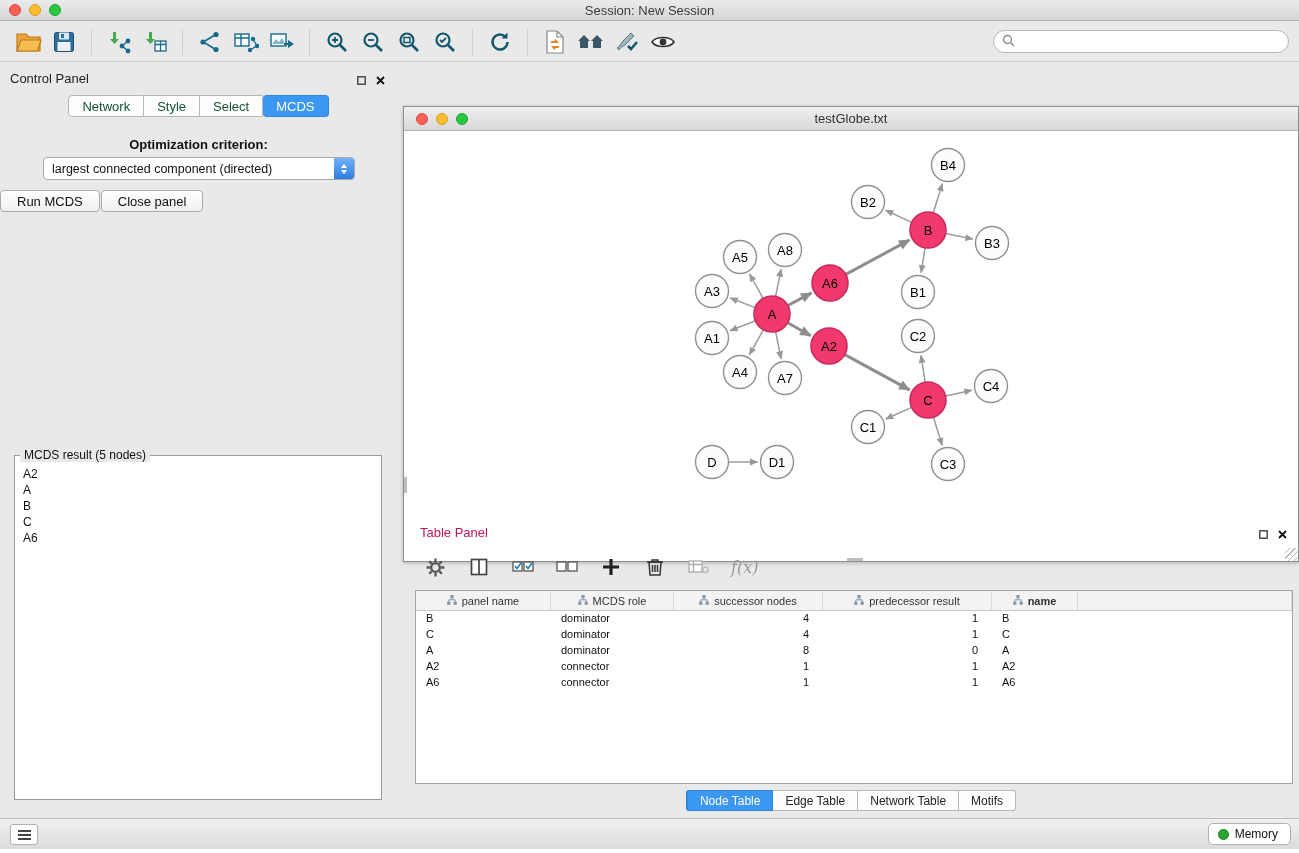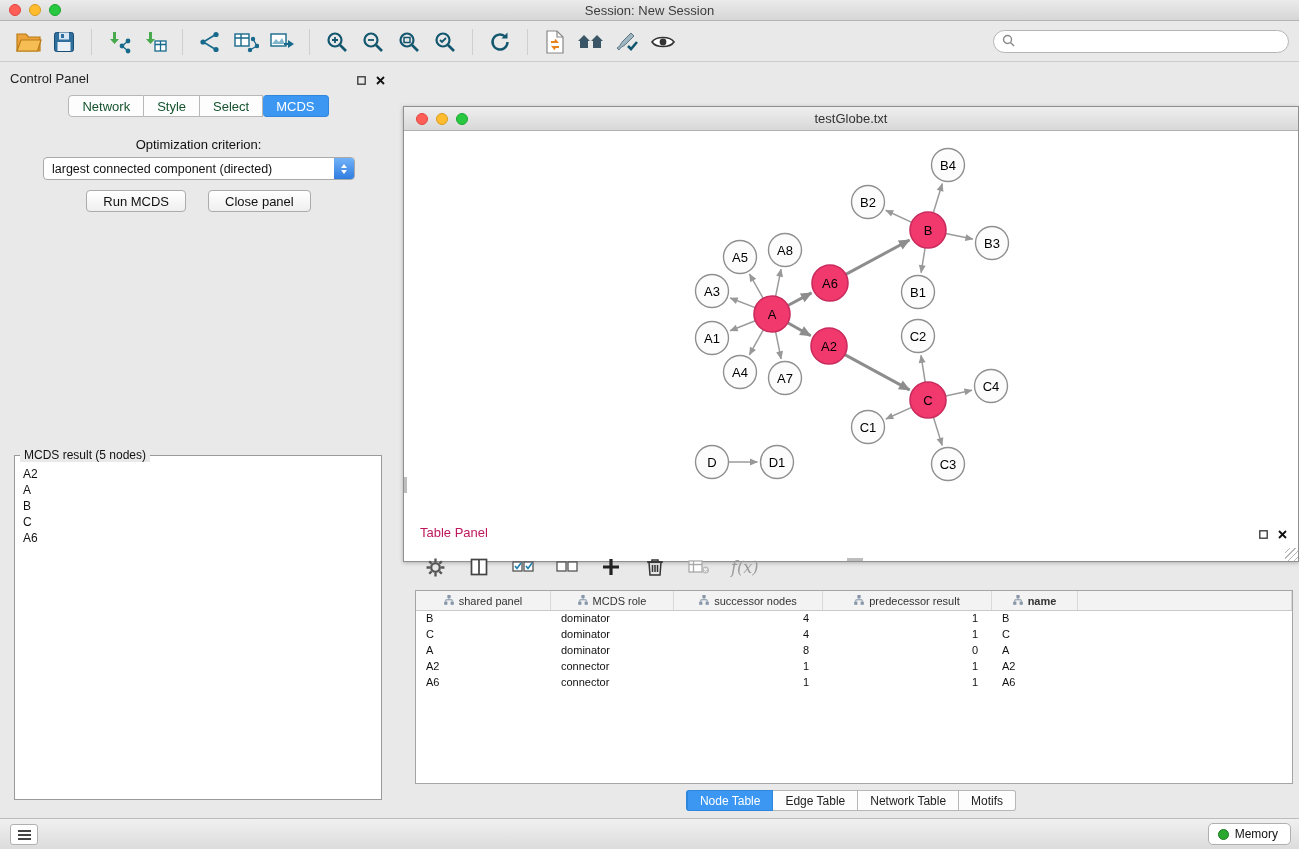--- a/index.html
+++ b/index.html
@@ -24,27 +24,27 @@
 
   
   .control-panel{position:absolute;left:0;top:62px;width:397px;height:758px;}
   .cp-header{position:absolute;left:10px;top:9px;font-size:13px;color:#222;}
   .win-icons{position:absolute;right:12px;top:9px;display:flex;gap:10px;align-items:center;}
   .cp-tabs{position:absolute;left:0;top:33px;width:100%;display:flex;justify-content:center;}
   .cp-tab{height:22px;padding:0 13px;font-size:13px;display:flex;align-items:center;background:#fdfdfd;border:1px solid #b7b7b7;border-left:none;color:#14532d;cursor:default;}
   .cp-tab:first-child{border-left:1px solid #b7b7b7;border-radius:4px 0 0 4px;}
   .cp-tab:last-child{border-radius:0 4px 4px 0;}
   .cp-tab.active{background:#3b97f2;border-color:#2f86dd;color:#fff;border-radius:4px;}
-  .opt-label{position:absolute;top:75px;width:100%;text-align:center;font-size:13px;color:#111;}
+  .opt-label{position:absolute;top:75px;width:100%;text-align:center;font-size:13px;color:#111;font-weight:bold;}
   .dropdown{position:absolute;left:43px;top:95px;width:312px;height:23px;background:#fff;border:1px solid #a9a9a9;border-radius:4px;display:flex;align-items:center;overflow:hidden;}
   .dropdown .val{flex:1;font-size:12.5px;padding-left:8px;color:#111;white-space:nowrap;}
   .stepper{width:20px;height:100%;background:linear-gradient(#71b2f8,#2f7de1);display:flex;flex-direction:column;align-items:center;justify-content:center;gap:2px;}
   .tri-up{width:0;height:0;border-left:3.5px solid transparent;border-right:3.5px solid transparent;border-bottom:4.5px solid #fff;}
   .tri-dn{width:0;height:0;border-left:3.5px solid transparent;border-right:3.5px solid transparent;border-top:4.5px solid #fff;}
-  .btn-row{position:absolute;top:128px;left:0;width:100%;display:flex;justify-content:center;gap:22px;}
+  .btn-row{position:absolute;top:128px;left:0;width:100%;display:flex;gap:1px;}
   .btn{height:22px;padding:0 16px;background:linear-gradient(#ffffff,#efefef);border:1px solid #ababab;border-radius:4px;font-size:13px;color:#111;display:flex;align-items:center;}
   .result-box{position:absolute;left:14px;top:393px;width:368px;height:345px;border:1px solid #9a9a9a;background:#fff;}
   .result-legend{position:absolute;top:-8px;left:5px;background:#e9e9e9;padding:0 4px;font-size:12px;color:#111;}
   .result-list{position:absolute;left:3px;right:3px;top:10px;bottom:3px;overflow:auto;background:#fff;}
   .mcds-item{font-size:12px;line-height:16px;padding-left:5px;color:#111;}
 
   
   .net-window{position:absolute;left:403px;top:62px;width:896px;height:456px;background:#fff;border:1px solid #8f8f8f;box-shadow:0 1px 4px rgba(0,0,0,.25);margin-top:44px;}
   .net-titlebar{height:24px;background:linear-gradient(#efefef,#d8d8d8);border-bottom:1px solid #b0b0b0;position:relative;display:flex;align-items:center;justify-content:center;}
   .net-title{font-size:13px;color:#333;}
@@ -457,21 +457,21 @@
     </div>
     <div class="table-wrap">
       <div class="thead" id="thead">
           <div class="th" style="width: 135px;">
             <span><svg width="10" height="10" viewBox="0 0 10 10">
                 <rect x="3.4" y="0" width="3.2" height="3.2" fill="#8696a8"></rect>
                 <rect x="0.2" y="6.6" width="3.2" height="3.2" fill="#8696a8"></rect>
                 <rect x="6.6" y="6.6" width="3.2" height="3.2" fill="#8696a8"></rect>
                 <path d="M5 3.2v1.6M1.8 6.6V4.8h6.4v1.8" stroke="#8696a8" fill="none"></path>
               </svg></span>
-            <span>shared panel</span>
+            <span>panel name</span>
           </div>
           <div class="th" style="width: 123px;">
             <span><svg width="10" height="10" viewBox="0 0 10 10">
                 <rect x="3.4" y="0" width="3.2" height="3.2" fill="#8696a8"></rect>
                 <rect x="0.2" y="6.6" width="3.2" height="3.2" fill="#8696a8"></rect>
                 <rect x="6.6" y="6.6" width="3.2" height="3.2" fill="#8696a8"></rect>
                 <path d="M5 3.2v1.6M1.8 6.6V4.8h6.4v1.8" stroke="#8696a8" fill="none"></path>
               </svg></span>
             <span>MCDS role</span>
           </div>

